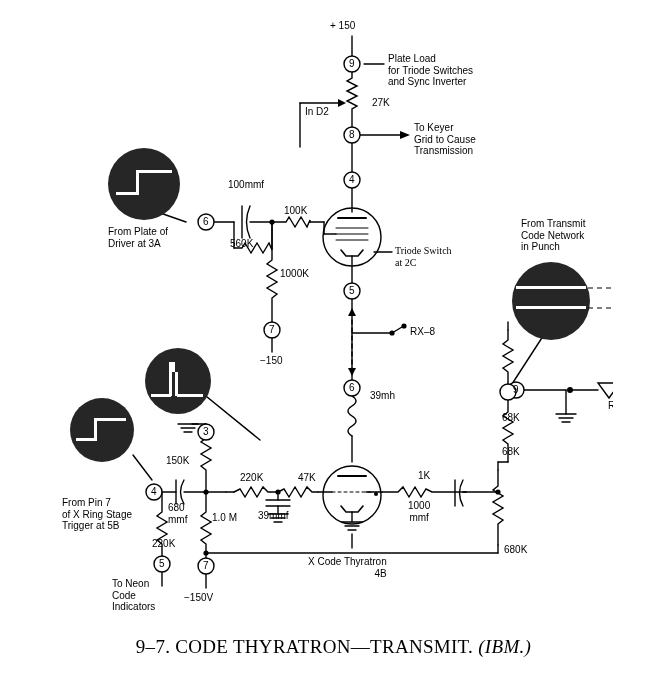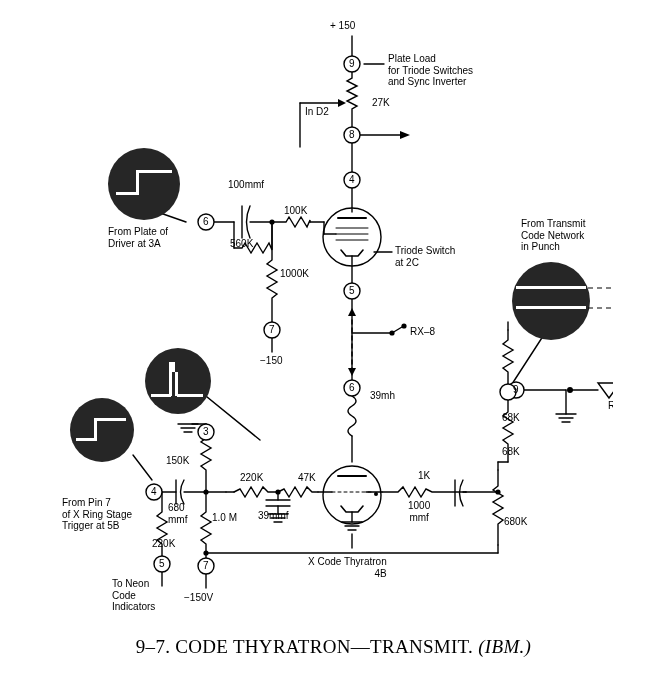--- a/index.html
+++ b/index.html
@@ -246,33 +246,36 @@
   <div class="lbl" style="left:330px; top:20px;">+ 150</div>
 
   <div class="lbl" style="left:388px; top:53px; white-space:pre;">Plate Load
 for Triode Switches
 and Sync Inverter</div>
 
   <div class="lbl" style="left:305px; top:88px;margin-top:18px;">In D2</div>
 
   <div class="lbl" style="left:366px; top:97px;margin-left:6px;">27K</div>
 
+  <div class="lbl" style="left:414px; top:122px; white-space:pre;">To Keyer
+Grid to Cause
+Transmission</div>
 
   <div class="lbl" style="left:228px; top:179px;">100mmf</div>
 
   <div class="lbl" style="left:284px; top:205px;">100K</div>
 
   <div class="lbl" style="left:230px; top:238px;">560K</div>
 
   <div class="lbl" style="left:280px; top:268px;">1000K</div>
 
   <div class="lbl" style="left:108px; top:226px; white-space:pre;">From Plate of
 Driver at 3A</div>
 
-  <div class="lbl" style="left:395px; top:245px; white-space:pre;">Triode Switch
+  <div class="lbl" style="left:395px; top:245px; white-space:pre;font-family:Liberation Serif, serif;">Triode Switch
 at 2C</div>
 
   <div class="lbl" style="left:260px; top:355px;">−150</div>
 
   <div class="lbl" style="left:410px; top:326px;">RX–8</div>
 
   <div class="lbl" style="left:370px; top:390px;">39mh</div>
 
   <div class="lbl" style="left:521px; top:218px; white-space:pre;">From Transmit
 Code Network
@@ -301,21 +304,21 @@
 
   <div class="lbl" style="left:258px; top:510px;">39mmf</div>
 
   <div class="lbl" style="left:298px; top:472px;">47K</div>
 
   <div class="lbl" style="left:418px; top:470px;">1K</div>
 
   <div class="lbl" style="left:408px; top:500px; white-space:pre; text-align:center;">1000
 mmf</div>
 
-  <div class="lbl" style="left:504px; top:516px;">680K</div>
+  <div class="lbl" style="left:504px; top:544px;">680K</div>
 
   <div class="lbl" style="left:62px; top:497px; white-space:pre;">From Pin 7
 of X Ring Stage
 Trigger at 5B</div>
 
   <div class="lbl" style="left:112px; top:578px; white-space:pre;">To Neon
 Code
 Indicators</div>
 
   <div class="lbl" style="left:184px; top:592px;">−150V</div>

